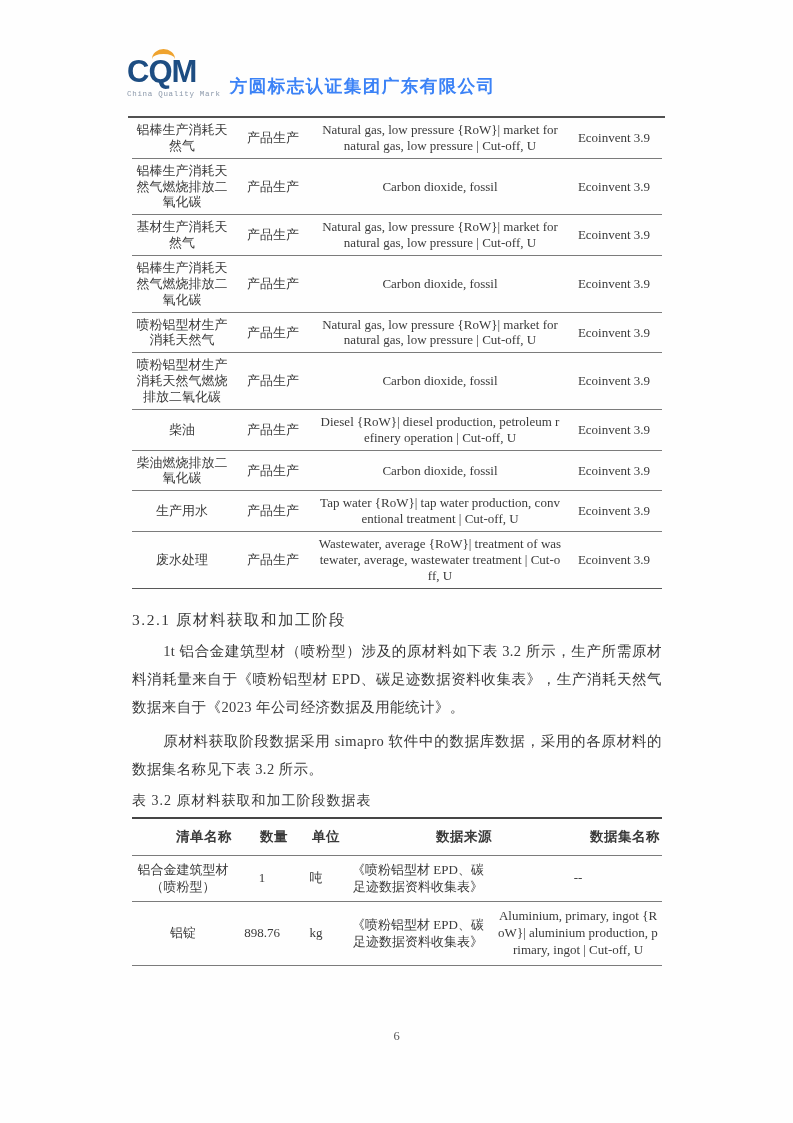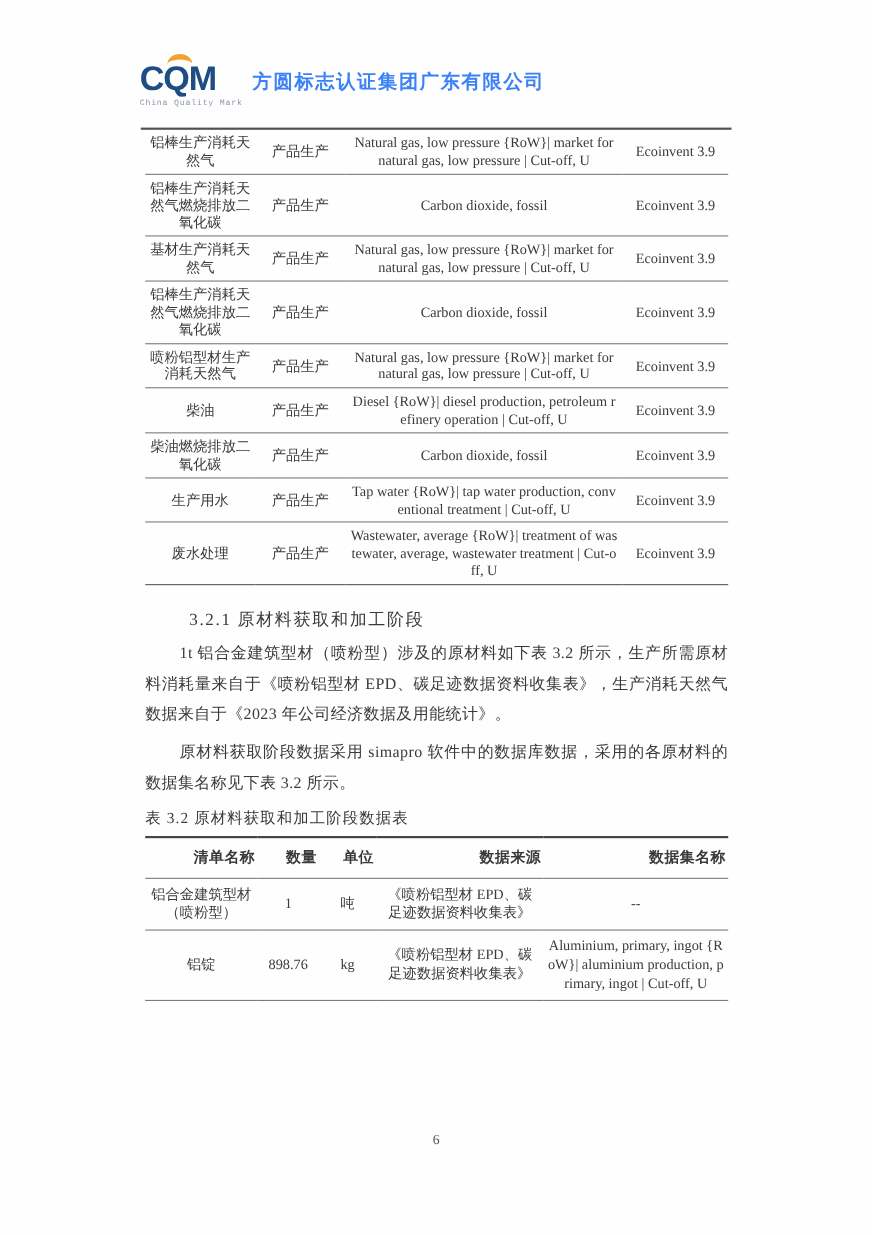--- a/index.html
+++ b/index.html
@@ -7,21 +7,21 @@
   .page {
     position: relative;
     width: 793px; height: 1123px;
     background: #fefefe;
     font-family: "Liberation Serif", "DejaVu Serif", serif;
     color: #3a3a3a;
     overflow: hidden;
     margin: 0 auto;
   }
   
-  .header { position: absolute; left: 127px; top: 56px; display: flex; align-items: flex-start; }
+  .header { position: absolute; left: 127px; top: 56px; display: flex; align-items: flex-end; }
   .logo-block { position: relative; }
   .logo-cqm {
     font-family: "Liberation Sans", "DejaVu Sans", sans-serif;
     font-weight: bold; font-size: 31px; line-height: 1;
     color: #1d4d82; letter-spacing: -1px; display: block;
   }
   .logo-arc {
     position: absolute; left: 25px; top: -7px;
     width: 23px; height: 10px;
     border-top: 5px solid #efa32e;
@@ -51,21 +51,21 @@
     font-size: 13px; line-height: 1.22;
     padding: 4px 4px;
   }
   .t1 tr:last-child td { border-bottom: 1.5px solid #585858; }
   .t1 .c1 { width: 100px; }
   .t1 .c2 { width: 82px; }
   .t1 .c3 { width: 252px; word-break: break-all; }
   .t1 .c4 { width: 96px; }
   
   .h-32   { font-size: 16.5px; font-weight: normal; letter-spacing: 1.5px; margin-top: 13px; }
-  .h-321  { font-size: 15.5px; font-weight: normal; letter-spacing: 1.5px; margin-top: 21px; margin-left: 40px; }
+  .h-321  { font-size: 15.5px; font-weight: normal; letter-spacing: 1.5px; margin-top: 21px; }
   .para {
     font-size: 14.5px; line-height: 28px;
     text-align: justify; text-indent: 2.15em;
     letter-spacing: 0.4px; margin-top: 6px;
   }
   .table-caption { font-size: 14px; letter-spacing: 1px; margin-top: 9px; }
   
   .t2 { margin-top: 7px; }
   .t2 th {
     border-top: 2px solid #454545;
@@ -133,20 +133,26 @@
           <td class="c3">Carbon dioxide, fossil</td>
           <td class="c4">Ecoinvent 3.9</td>
         </tr>
         <tr>
           <td class="c1">喷粉铝型材生产消耗天然气</td>
           <td class="c2">产品生产</td>
           <td class="c3">Natural gas, low pressure {RoW}| market for natural gas, low pressure | Cut-off, U</td>
           <td class="c4">Ecoinvent 3.9</td>
         </tr>
         <tr>
+          <td class="c1">喷粉铝型材生产消耗天然气燃烧排放二氧化碳</td>
+          <td class="c2">产品生产</td>
+          <td class="c3">Carbon dioxide, fossil</td>
+          <td class="c4">Ecoinvent 3.9</td>
+        </tr>
+        <tr>
           <td class="c1">柴油</td>
           <td class="c2">产品生产</td>
           <td class="c3">Diesel {RoW}| diesel production, petroleum refinery operation | Cut-off, U</td>
           <td class="c4">Ecoinvent 3.9</td>
         </tr>
         <tr>
           <td class="c1">柴油燃烧排放二氧化碳</td>
           <td class="c2">产品生产</td>
           <td class="c3">Carbon dioxide, fossil</td>
           <td class="c4">Ecoinvent 3.9</td>

